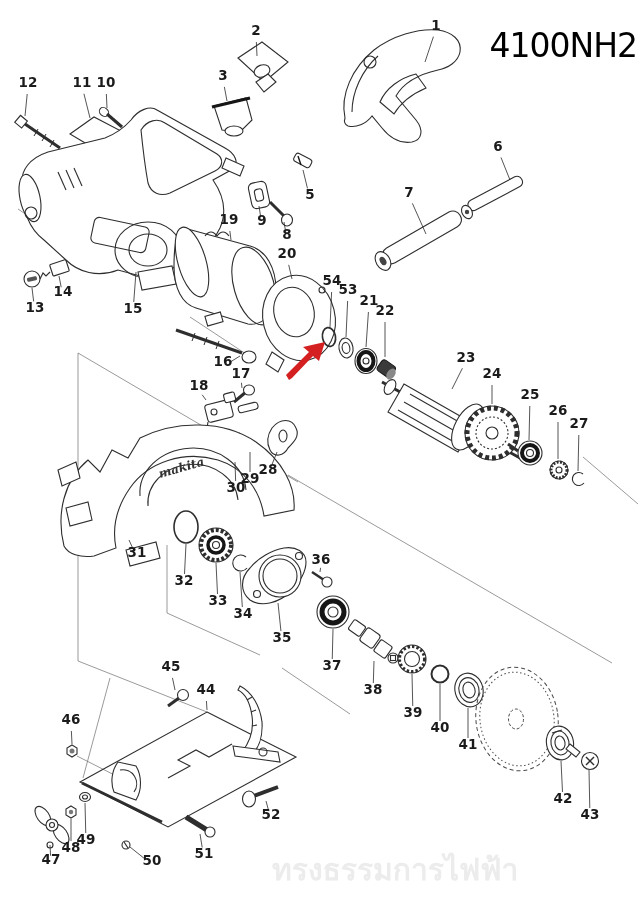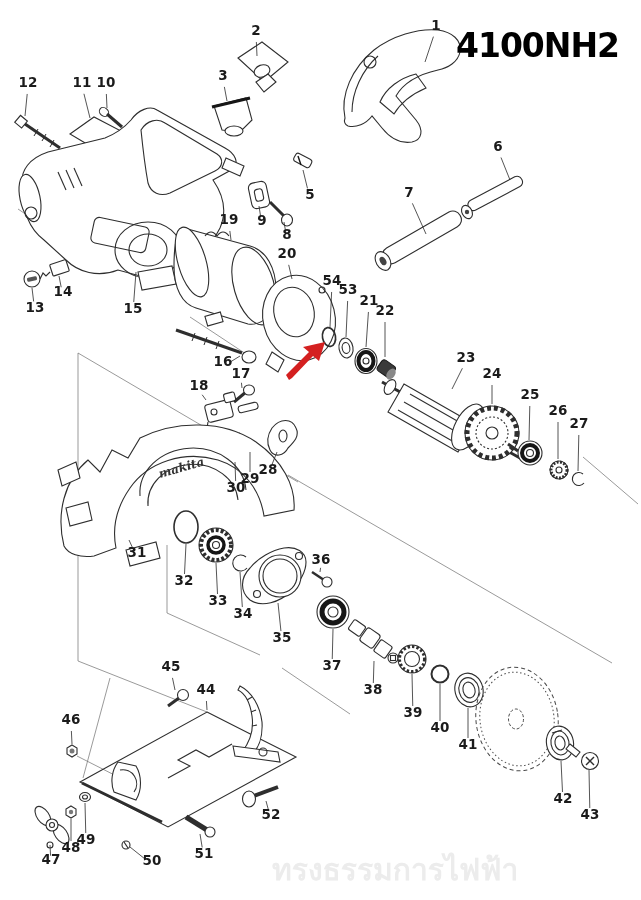--- a/index.html
+++ b/index.html
@@ -1,19 +1,19 @@
 <!DOCTYPE html>
 <html><head>
 <meta charset="utf-8">
 <style>
   html,body{margin:0;padding:0;background:#fff;}
   #stage{position:relative;width:641px;height:900px;background:#ffffff;overflow:hidden;
          font-family:"DejaVu Sans",sans-serif;}
   #diagram{position:absolute;left:0;top:0;}
-  .title{position:absolute;right:22px;top:26px;font-size:33px;font-weight:700;
+  .title{position:absolute;right:4px;top:26px;font-size:33px;font-weight:400;
          letter-spacing:-1px;color:#000;font-family:"DejaVu Sans",sans-serif;}
   .watermark{position:absolute;left:272px;top:846px;font-size:30px;color:#ececec;
          font-weight:600;white-space:nowrap;}
   .plabel{font:600 13.5px "DejaVu Sans",sans-serif;fill:#1b1b1b;}
   .leader{stroke:#2a2a2a;stroke-width:0.8;}
   .cline{stroke:#6e6e6e;stroke-width:0.7;}
   .p{stroke:#2e2e2e;stroke-width:1.1;fill:#ffffff;}
   .pn{stroke:#2e2e2e;stroke-width:1.1;fill:none;}
   .dk{stroke:#161616;fill:none;}
   .logo{font:italic 700 12px "DejaVu Serif",serif;fill:#333;}

